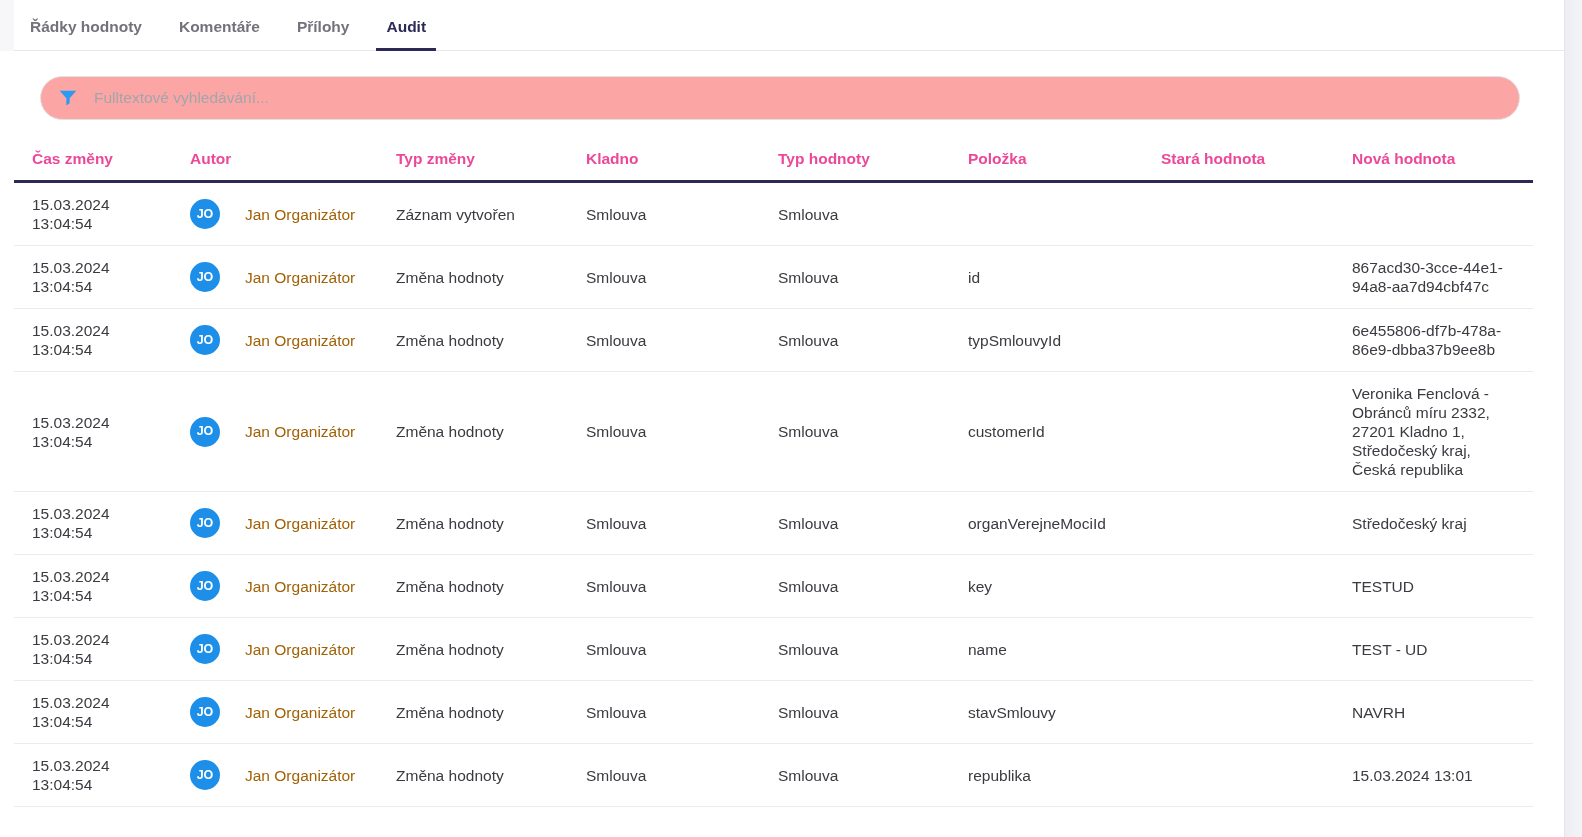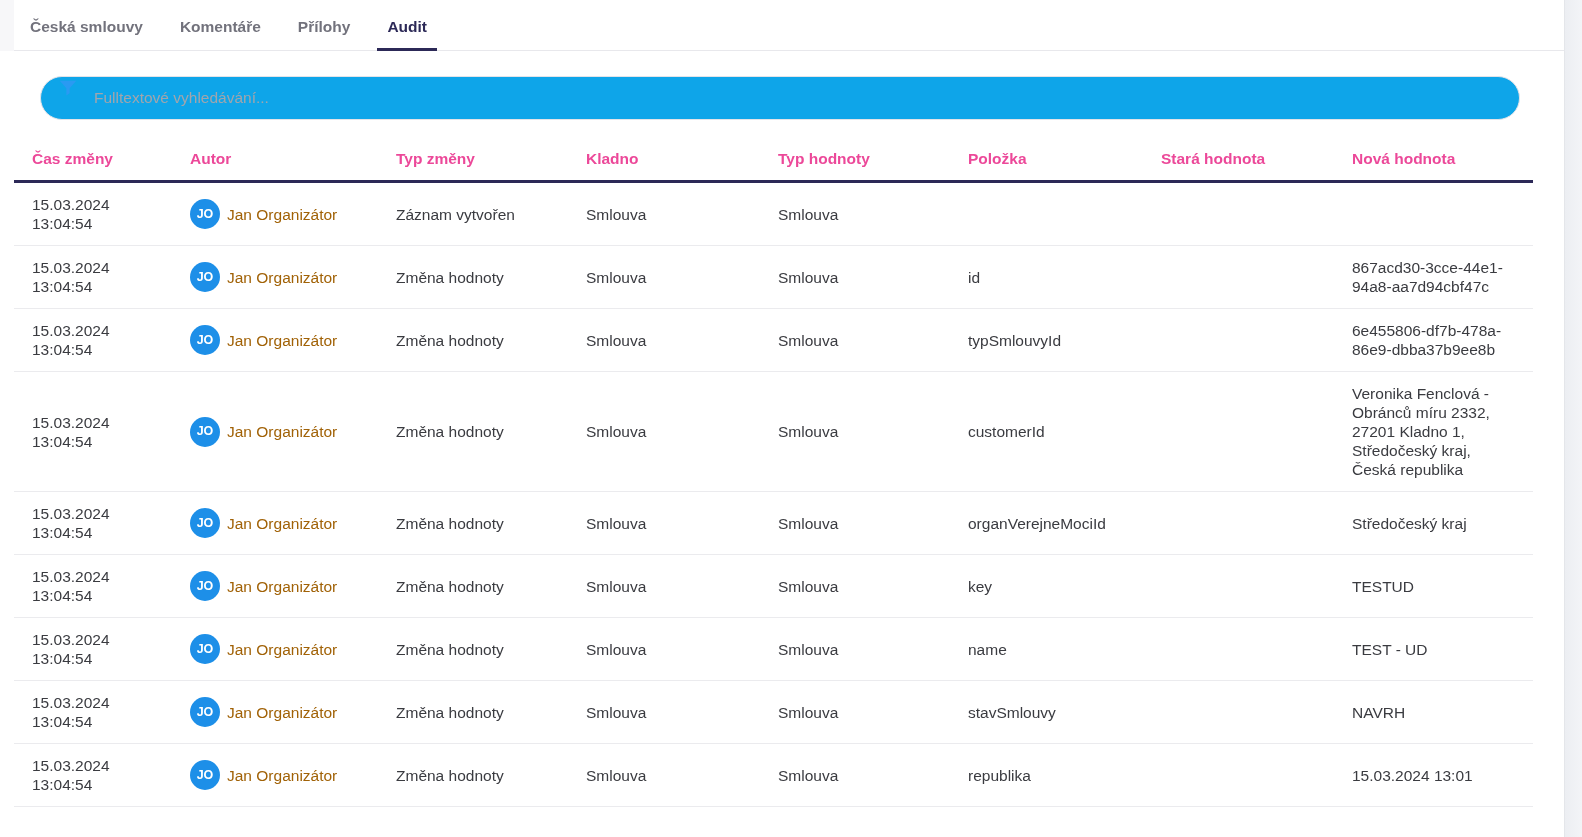--- a/index.html
+++ b/index.html
@@ -52,22 +52,22 @@
     content:""; position:absolute; left:0; right:0; bottom:-1px;
     height:3px; background:#2c2957;
   }
 
   
   .searchbar {
     margin:25px 22px 20px 40px;
     width:1480px; height:44px;
     border:1px solid #e2e3e8;
     border-radius:22px;
-    background:#0ea5e9;
-    display:flex; 
+    background:#fca5a5;
+    display:flex; align-items:center;
     padding:0 16px;
     gap:13px;
   }
   .searchbar svg { flex:0 0 auto; display:block; cursor:pointer; }
   .searchbar input {
     border:none; outline:none;
     flex:1;
     font-family:"Liberation Sans", sans-serif;
     font-size:15.5px;
     color:#3a3b40;
@@ -101,37 +101,37 @@
     padding:12px 16px 12px 0;
     border-bottom:1px solid #ebebee;
     vertical-align:middle;
     line-height:19px;
     color:#3a3b40;
     word-wrap:break-word;
   }
   td:first-child { padding-left:18px; }
   td.newval { padding-right:28px; }
 
-  .author { display:flex; align-items:center; gap:7px; }
+  .author { display:flex; align-items:center; gap:25px; }
   .avatar {
     width:30px; height:30px; border-radius:50%;
     background:#1d8fe8; color:#fff;
     font-size:12.5px; font-weight:700;
     display:flex; align-items:center; justify-content:center;
     flex:0 0 30px;
   }
   .author-name { color:#a16207; cursor:pointer; }
 </style>
 </head>
 <body>
 
 <div class="corner-artifact"></div>
 
 <div class="tabs">
-  <div class="tab">Česká smlouvy</div>
+  <div class="tab">Řádky hodnoty</div>
   <div class="tab">Komentáře</div>
   <div class="tab">Přílohy</div>
   <div class="tab active">Audit</div>
 </div>
 
 <div class="searchbar">
   <svg width="22" height="22" viewBox="0 0 24 24">
     <path d="M3 4h18l-7.2 8.4v5.4l-3.6 2.4v-7.8L3 4z" fill="#2a9af2"></path>
   </svg>
   <input type="text" value="" placeholder="Fulltextové vyhledávání..." style="">

